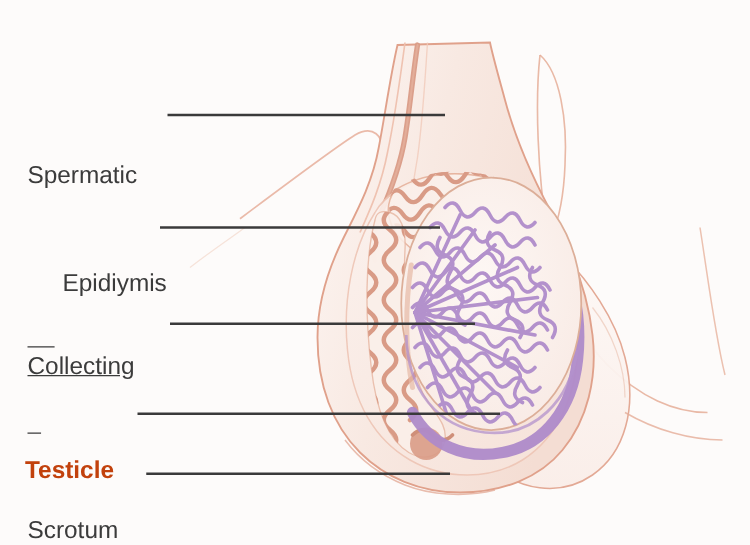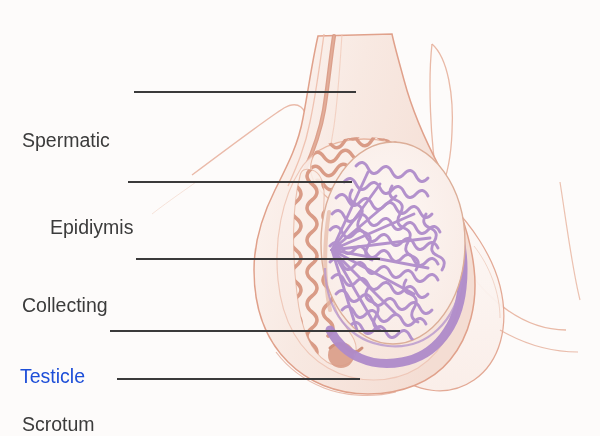--- a/index.html
+++ b/index.html
@@ -13,21 +13,21 @@
   #art{position:absolute;left:0;top:0;width:600px;height:436px;}
   .lbl{
     position:absolute;
     color:#3b3b3b;
     font-size:19.5px;
     line-height:22px;
     font-family:"Liberation Sans", sans-serif;
     white-space:pre;
     letter-spacing:0px;
   }
-  .lbl.strong{color:#1d4ed8;font-weight:400;}
+  .lbl.strong{color:#c2410c;font-weight:700;}
   .lbl.two{line-height:23px;}
 </style>
 </head>
 <body>
 
 <div id="stage">
 
   <svg id="art" viewBox="0 0 600 436">
     <defs>
       <linearGradient id="scrotGrad" x1="0" y1="0" x2="1" y2="0.4">
@@ -199,21 +199,21 @@
   </svg>
 
   <div class="lbl two" style="left:22px;top:83px;">
     <div>Spermatic</div>
   </div>
 
   <div class="lbl" style="left:22px;top:172px;margin-left:28px;">
     <div>Epidiymis</div>
   </div>
 
-  <div class="lbl two" style="left:22px;top:248px;">
+  <div class="lbl two" style="left:22px;top:236px;text-decoration:underline;">
     <div>Collecting</div>
   </div>
 
   <div class="lbl strong" style="left:20px;top:321px;">
     <div>Testicle</div>
   </div>
 
   <div class="lbl" style="left:22px;top:369px;">
     <div>Scrotum</div>
   </div>

